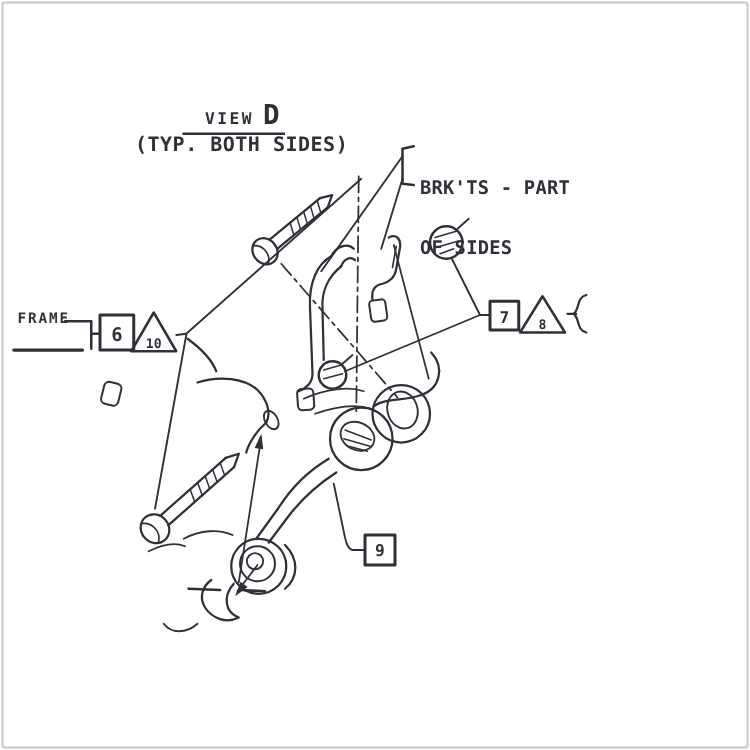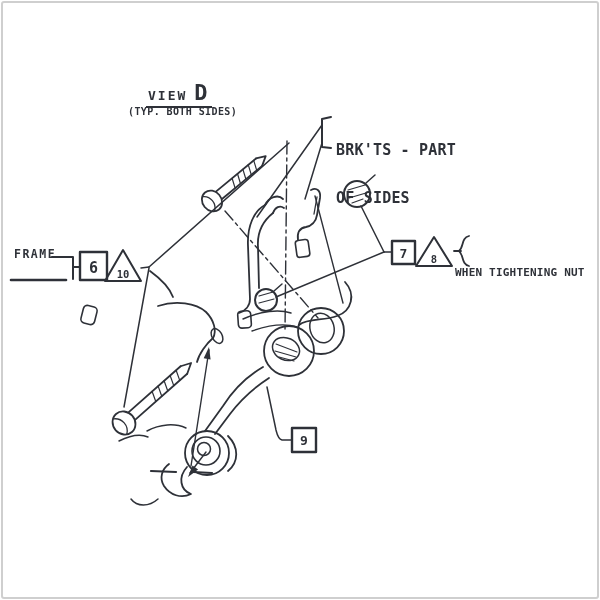--- a/index.html
+++ b/index.html
@@ -23,23 +23,23 @@
     font-weight:bold;
     color:#2e3138;
     white-space:pre;
   }
   .title-row{
     position:absolute;left:146px;top:80px;
     display:flex;align-items:baseline;gap:7px;
     border-bottom:2.4px solid #2e3138;
     padding:0 4px 1px 2px;
   }
-  .title-view{font-size:13px;font-weight:bold;letter-spacing:2px;}
+  .title-view{font-size:13px;font-weight:bold;letter-spacing:2px;margin-left:16px;}
   .title-letter{font-size:22px;font-weight:bold;letter-spacing:0;}
-  .subtitle{left:128px;top:106px;font-size:10px;letter-spacing:0.4px;}
+  .subtitle{left:108px;top:106px;font-size:16px;letter-spacing:0.4px;}
   .brkts{left:336px;top:110px;font-size:15px;line-height:16px;letter-spacing:0.2px;}
   .boltlbl{left:14px;top:247px;font-size:11.5px;letter-spacing:1.5px;}
   .note{left:455px;top:230px;font-size:11px;line-height:17px;letter-spacing:0.2px;}
   .co-num{font-family:"DejaVu Sans Mono",monospace;font-weight:bold;fill:#2e3138;}
 </style>
 </head>
 <body>
 
 <div class="page">
   <div class="frame"></div>
@@ -176,15 +176,14 @@
   <div class="lbl subtitle">(TYP. BOTH SIDES)</div>
 
   <div class="lbl brkts">
     <div>BRK'TS - PART</div>
     <div>OF SIDES</div>
   </div>
 
   <div class="lbl boltlbl">FRAME</div>
 
   <div class="lbl note">
-    <div>WHEN TIGHTENING NUT</div>
   </div>
 </div>
 
 </body></html>

